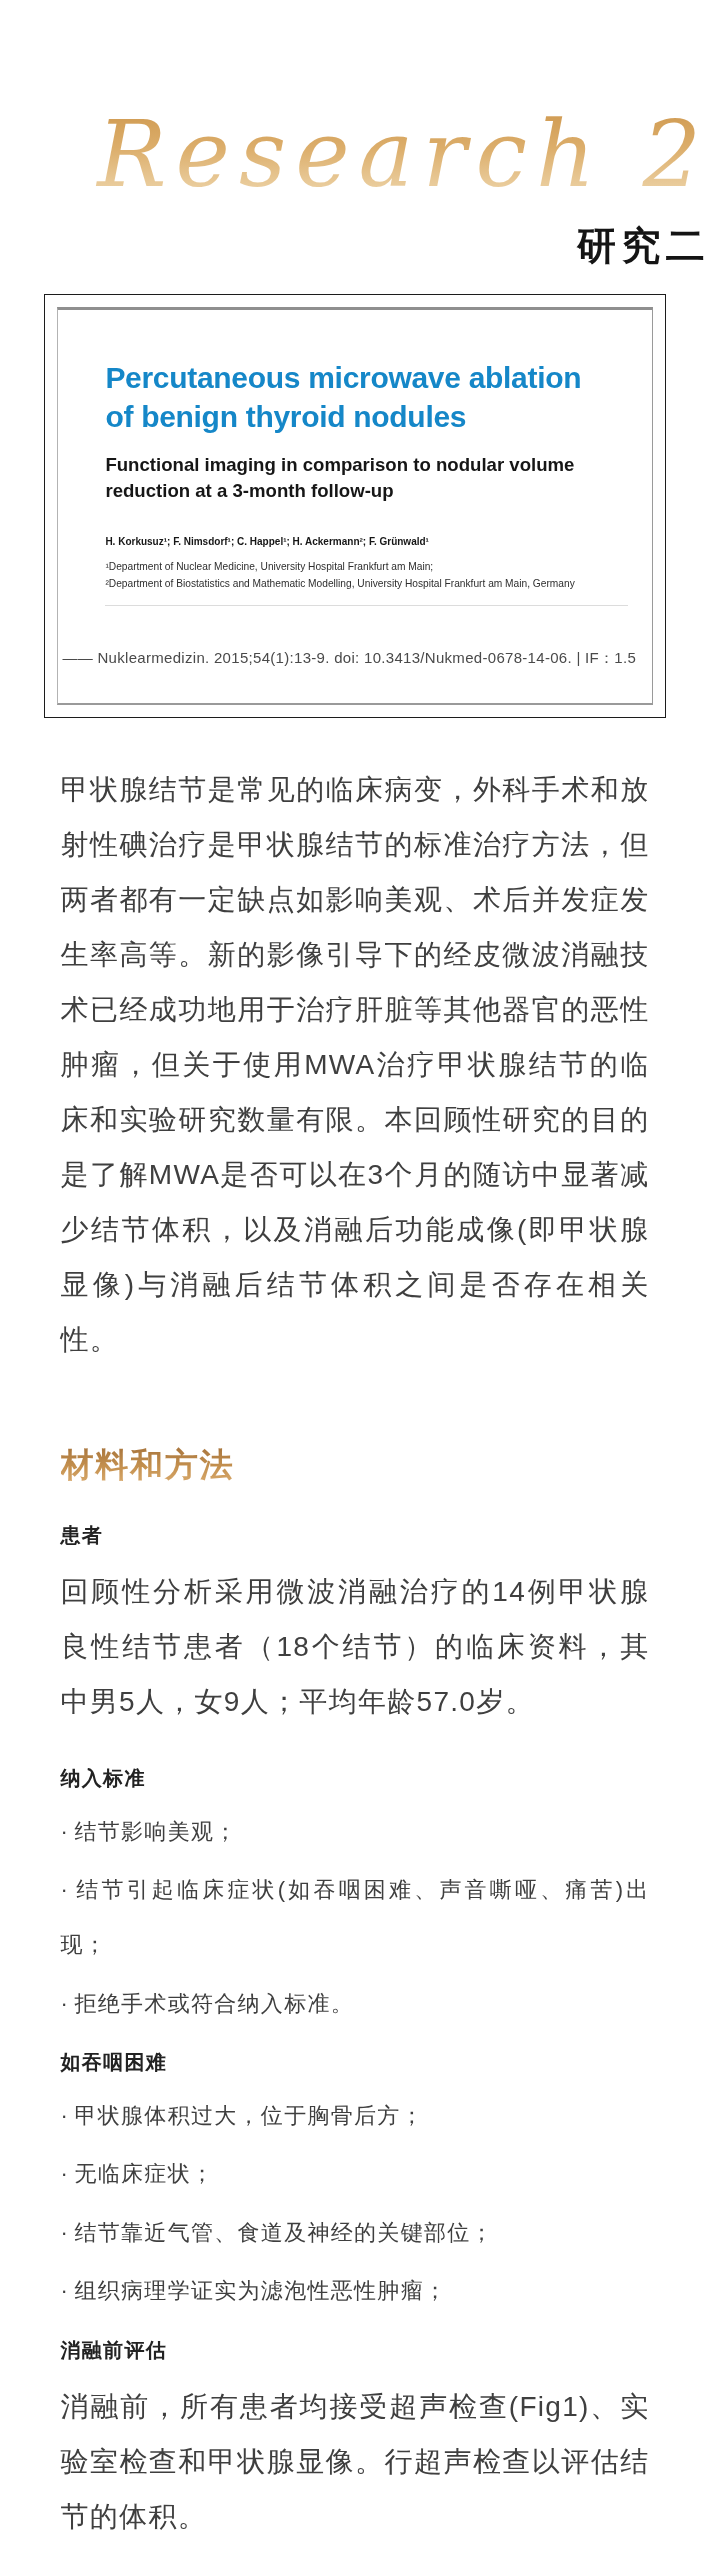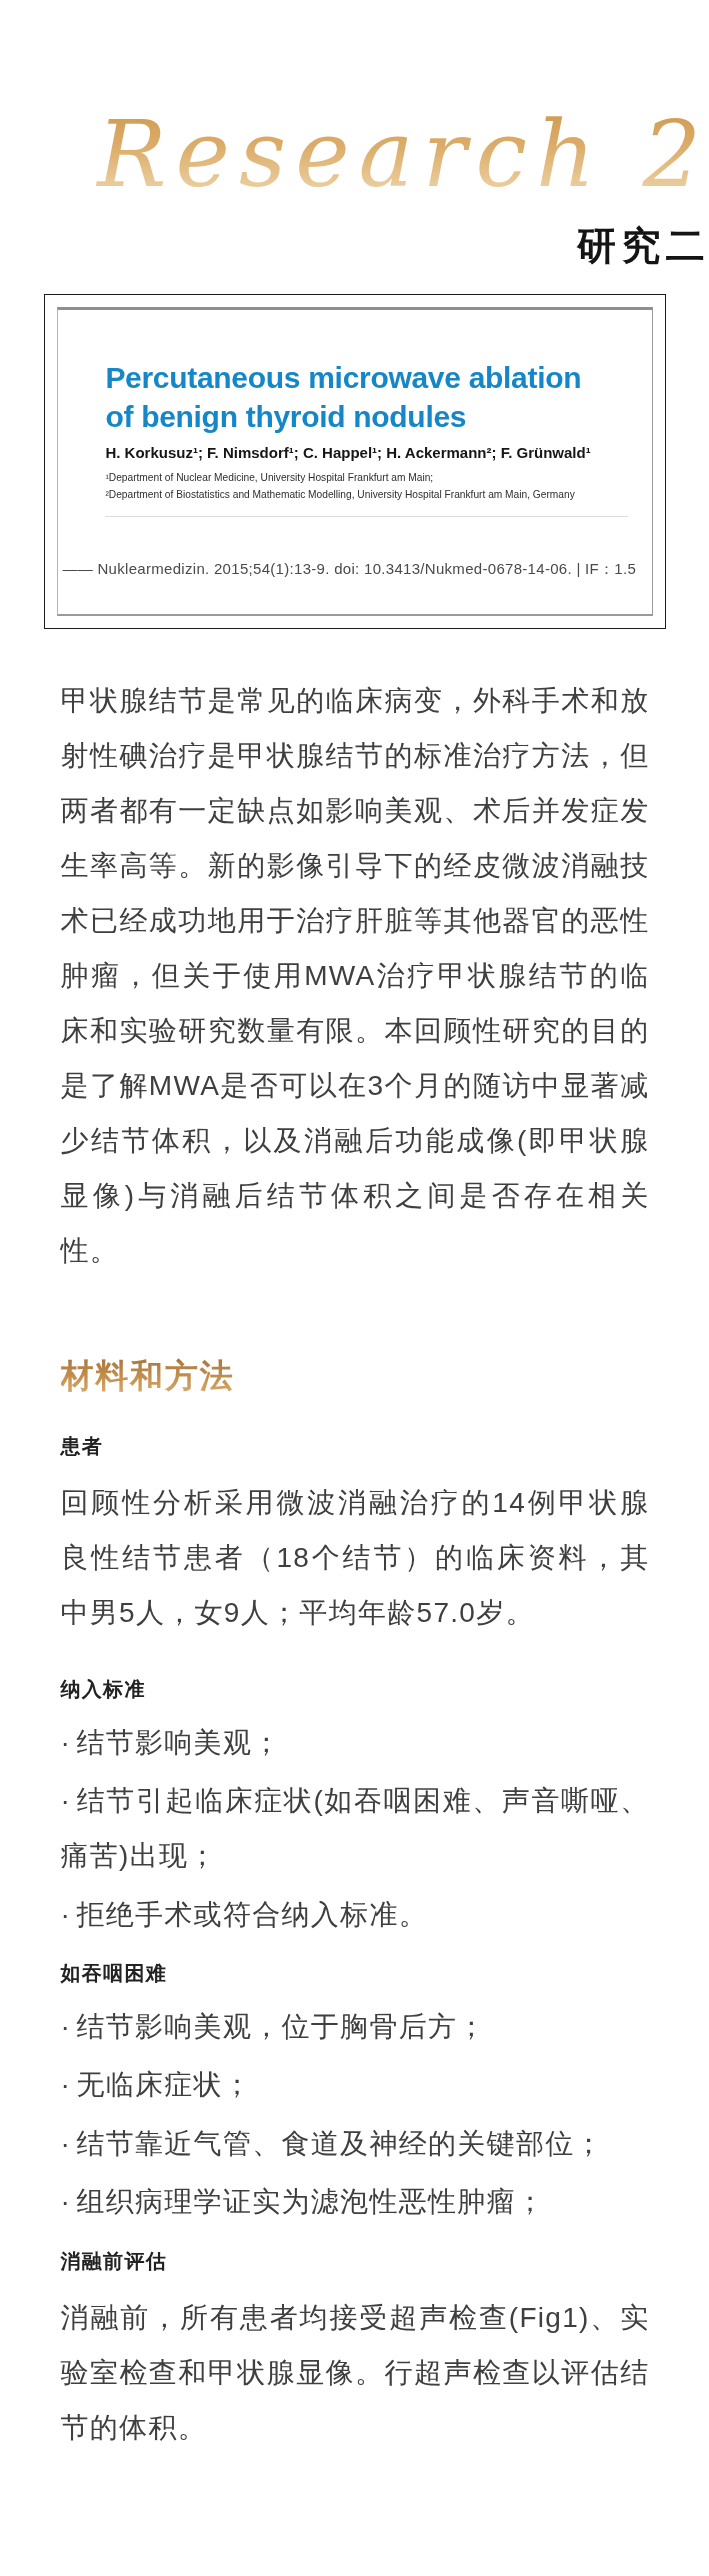--- a/index.html
+++ b/index.html
@@ -50,23 +50,23 @@
     letter-spacing:-0.3px;
   }
   .p-title span{display:block;white-space:nowrap;}
   .p-sub{
     margin-top:16px;
     color:#161616;font-weight:bold;
     font-size:18.6px;line-height:26px;
   }
   .p-sub span{display:block;white-space:nowrap;}
   .p-authors{
-    margin-top:8px;
+    margin-top:29px;
     color:#161616;font-weight:bold;
-    font-size:15px;line-height:18px;
+    font-size:10px;line-height:18px;
     white-space:nowrap;
   }
   .p-affils{
     margin-top:7px;
     color:#2e2e2e;
     font-size:10.2px;line-height:17px;
   }
   .p-affils span{display:block;white-space:nowrap;}
   .p-rule{
     margin-top:12.4px;
@@ -114,40 +114,44 @@
     margin-top:7px;
     color:#3f3f3f;
     font-size:28px;line-height:55px;
     letter-spacing:1.3px;
     text-align:justify;
     text-justify:inter-ideograph;
   }
   .bullet-item{
     margin:3.5px 0;
     color:#3f3f3f;
-    font-size:28px;line-height:55px;
+    font-size:22px;line-height:55px;
     letter-spacing:1.3px;
     text-align:justify;
     text-justify:inter-ideograph;
   }
   .bullet-dot{margin-right:5.3px;}
 </style>
 </head>
 <body>
 
 <div class="hero">
   <div class="script-title">Research 2</div>
   <div class="cn-title">研究二</div>
 </div>
 
 <div class="paper-card">
   <div class="paper-shot">
     <div class="p-title">
       <span>Percutaneous microwave ablation</span>
       <span>of benign thyroid nodules</span>
+    </div>
+    <div class="p-sub">
+      <span>Functional imaging in comparison to nodular volume</span>
+      <span>reduction at a 3-month follow-up</span>
     </div>
     <div class="p-authors">H. Korkusuz¹; F. Nimsdorf¹; C. Happel¹; H. Ackermann²; F. Grünwald¹</div>
     <div class="p-affils">
       <span>¹Department of Nuclear Medicine, University Hospital Frankfurt am Main;</span>
       <span>²Department of Biostatistics and Mathematic Modelling, University Hospital Frankfurt am Main, Germany</span>
     </div>
     <hr class="p-rule">
     <div class="p-cite">—— Nuklearmedizin. 2015;54(1):13-9. doi: 10.3413/Nukmed-0678-14-06. | IF：1.5</div>
   </div>
 </div>
@@ -169,21 +173,21 @@
   </div>
   <div class="bullet-item">
     <span class="bullet-dot">·</span><span>结节引起临床症状(如吞咽困难、声音嘶哑、痛苦)出现；</span>
   </div>
   <div class="bullet-item">
     <span class="bullet-dot">·</span><span>拒绝手术或符合纳入标准。</span>
   </div>
 
   <div class="sub-heading" style="margin-top:10.6px;">如吞咽困难</div>
   <div class="bullet-item">
-    <span class="bullet-dot">·</span><span>结节影响美观，位于胸骨后方；</span>
+    <span class="bullet-dot">·</span><span>甲状腺体积过大，位于胸骨后方；</span>
   </div>
   <div class="bullet-item">
     <span class="bullet-dot">·</span><span>无临床症状；</span>
   </div>
   <div class="bullet-item">
     <span class="bullet-dot">·</span><span>结节靠近气管、食道及神经的关键部位；</span>
   </div>
   <div class="bullet-item">
     <span class="bullet-dot">·</span><span>组织病理学证实为滤泡性恶性肿瘤；</span>
   </div>

